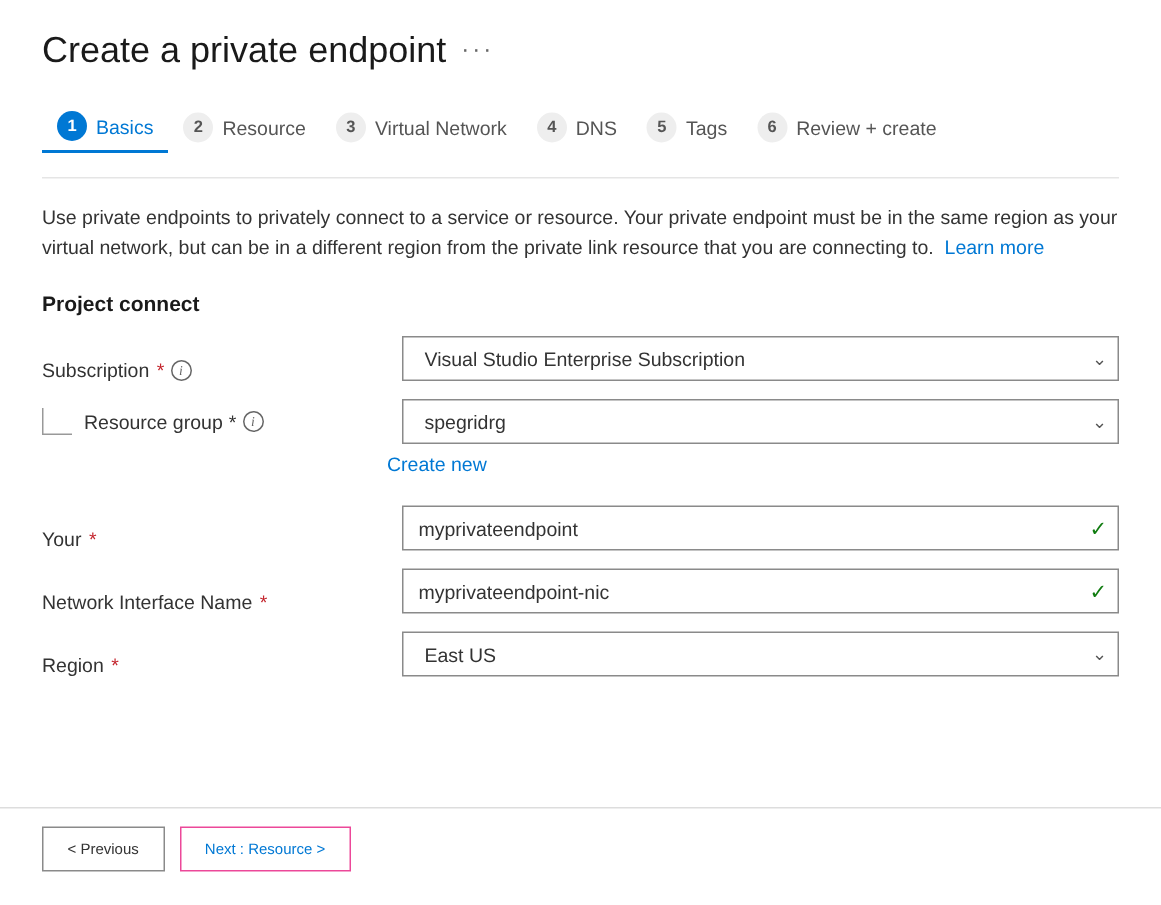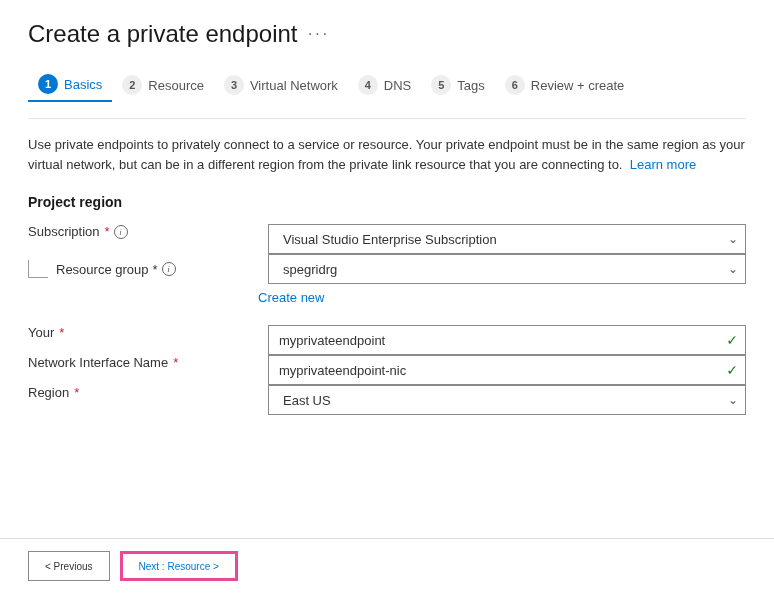--- a/index.html
+++ b/index.html
@@ -107,22 +107,22 @@
       margin-top: 4px;
     }
 
     
     .form-section {
       margin-bottom: 20px;
     }
 
     .form-row {
       display: flex;
-      align-items: flex-start;
-      margin-bottom: 0;
+      align-items: flex-end;
+      margin-bottom: 12px;
       gap: 10px;
     }
 
     .form-label {
       min-width: 230px;
       font-size: 13px;
       color: #333;
       display: flex;
       align-items: center;
       gap: 4px;
@@ -248,21 +248,21 @@
       font-size: 10px;
       cursor: pointer;
       height: 30px;
       border: 1px solid #8a8a8a;
       background: #fff;
       color: #333;
     }
 
     .btn-primary {
       background: #fff;
-      border: 3px solid #ec4899;
+      border: 1px solid #ec4899;
       color: #0078d4;
       font-weight: 500;
     }
 
     .divider {
       border: none;
       border-top: 1px solid #e5e5e5;
       margin: 4px 0 16px 0;
     }
   </style>
@@ -305,21 +305,21 @@
     </div>
 
     <hr class="divider">
 
     <p class="info-text">
       <span>Use private endpoints to privately connect to a service or resource. Your private endpoint must be in the same region as your virtual network, but can be in a different region from the private link resource that you are connecting to.</span>
       &nbsp;<a>Learn more</a>
     </p>
 
     <div class="form-section">
-      <div class="section-heading">Project region</div>
+      <div class="section-heading">Project connect</div>
 
       <div class="form-row">
         <div class="form-label">
           <span>Subscription</span>
           <span class="required">*</span>
           <span class="info-icon">i</span>
         </div>
         <div class="form-control-wrapper">
           <select class="form-select">
             <option>Visual Studio Enterprise Subscription</option>

